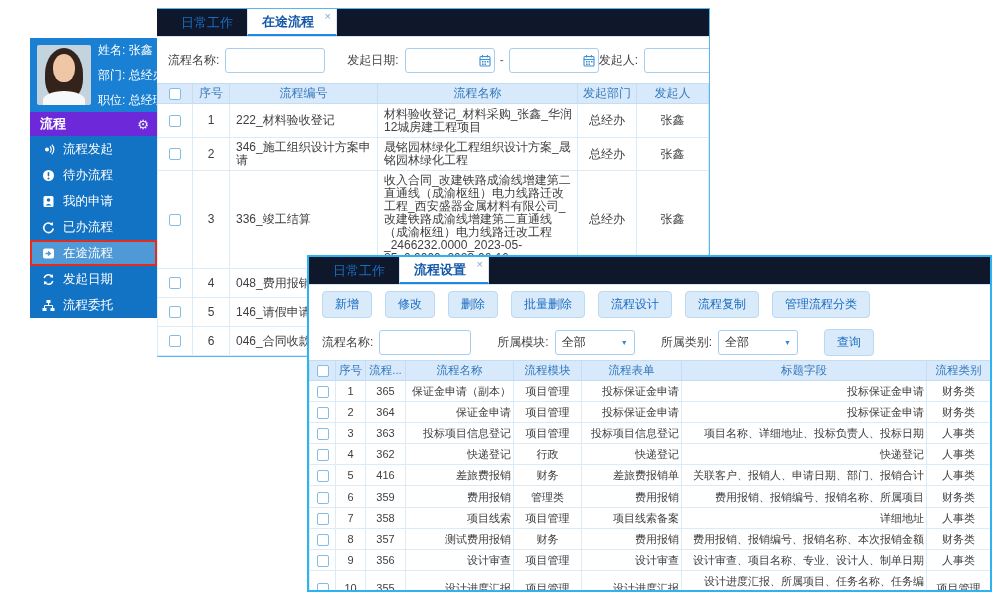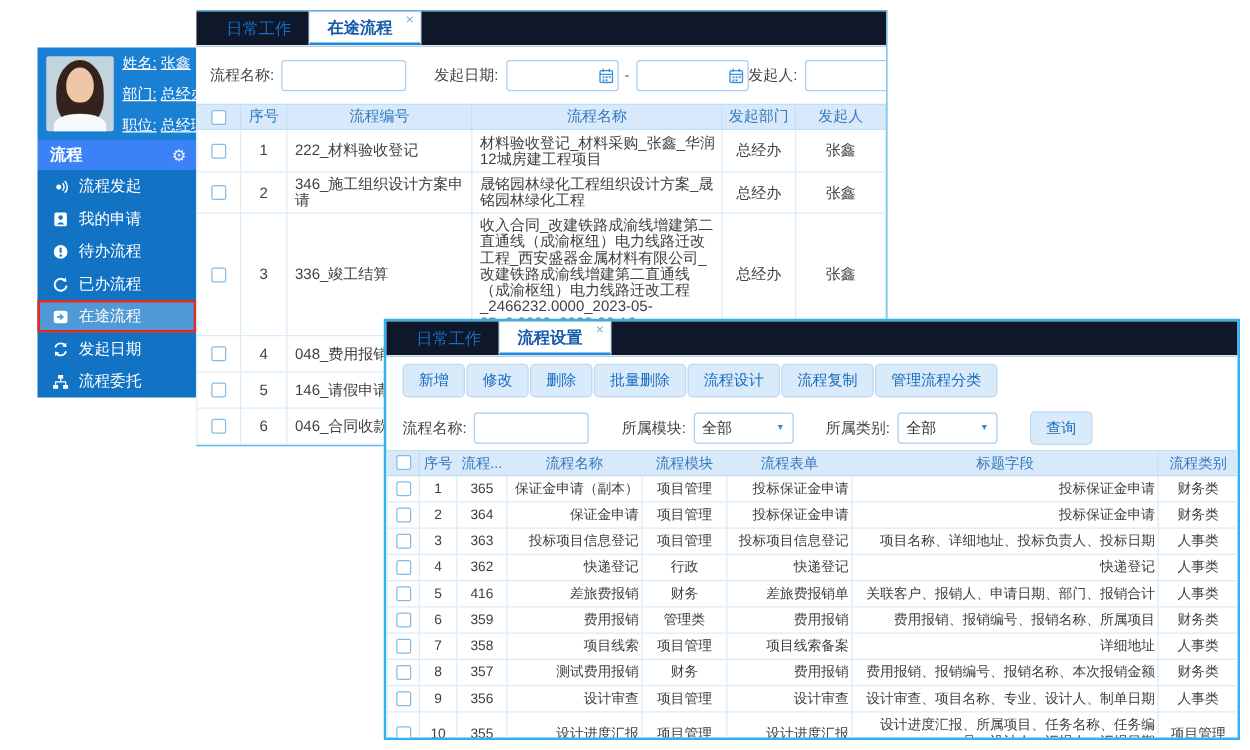--- a/index.html
+++ b/index.html
@@ -9,22 +9,22 @@
 
   
   .win1 { position:absolute; left:30px; top:8px; width:680px; display:flex; z-index:1; }
   .sidebar { width:127px; margin-top:30px; color:#fff; font-size:12px; }
   .profile { background:#1a80d4; display:flex; align-items:center; padding:7px 5px 7px 7px; height:74px; }
   .photo { position:relative; width:54px; height:60px; background:#c3d4de; border-radius:2px; overflow:hidden; flex:0 0 54px; }
   .photo .hair { position:absolute; left:8px; top:3px; width:38px; height:52px; background:#33231c; border-radius:50% 50% 40% 40%; }
   .photo .face { position:absolute; left:16px; top:9px; width:22px; height:28px; background:#efc7a6; border-radius:50% 50% 45% 45%; }
   .photo .shirt { position:absolute; left:6px; bottom:-4px; width:42px; height:18px; background:#f6f8f9; border-radius:50% 50% 0 0; }
   .pfields { margin-left:7px; display:flex; flex-direction:column; gap:8px; white-space:nowrap; }
-  .pfield span { font-size:12px;text-decoration:underline; }
-  .menu-head { background:#3b82f6; height:24px; display:flex; align-items:center; justify-content:space-between; padding:0 8px 0 10px; font-weight:bold; font-size:13px; }
+  .pfield span { font-size:12px; }
+  .menu-head { background:#6d28d9; height:24px; display:flex; align-items:center; justify-content:space-between; padding:0 8px 0 10px; font-weight:bold; font-size:13px; }
   .gear { font-size:13px; color:#eaf4fc; cursor:pointer; line-height:1; }
   .menu { list-style:none; background:#1272c4; }
   .menu li { height:26px; display:flex; align-items:center; padding-left:11px; gap:8px; font-size:12.5px; cursor:pointer; }
   .menu li.selected { background:#4e99d6; outline:2px solid #e52b1e; outline-offset:-2px; }
   .mi-icon { width:14px; height:14px; flex:0 0 14px; display:inline-flex; align-items:center; justify-content:center; }
 
   .content { flex:1; background:#fff; border:1px solid #54b7ee; border-left:none; display:flex; flex-direction:column; overflow:hidden; }
   .tabbar { height:28px; background:#0f172a; border-bottom:1px solid #d5e7f6; display:flex; align-items:stretch; padding-left:10px; flex:0 0 28px; }
   .tab { position:relative; display:flex; align-items:center; padding:0 14px; font-size:13px; color:#1a6cc0; cursor:pointer; }
   .tab.active { background:#fff; color:#1459aa; font-weight:bold; border-left:1px solid #d5e7f6; border-right:1px solid #d5e7f6; border-bottom:2px solid #1e87e0; padding-right:22px; }
@@ -47,21 +47,21 @@
   .t1 th { background:#d7e9fa; color:#3679bd; font-weight:normal; font-size:12px; height:20px; border:1px solid #c3ddf2; }
   .t1 td { border:1px solid #dcebf8; text-align:center; padding:3px 2px; line-height:13px; }
   .t1 td.left { text-align:left; padding-left:6px; }
   .t1 tr.r1 td { height:34px; } .t1 tr.r2 td { height:32px; } .t1 tr.r3 td { height:88px; }
   .t1 tr.sm td { height:29px; }
   .cb { display:inline-block; width:12px; height:12px; border:1px solid #85bce6; border-radius:2px; background:#fff; vertical-align:middle; cursor:pointer; }
 
   
   .win2 { position:absolute; left:307px; top:255px; width:685px; height:337px; background:#fff; border:2px solid #2db3f0; z-index:10; display:flex; flex-direction:column; overflow:hidden; }
   .win2 .tabbar { flex:0 0 28px; }
-  .toolbar { display:flex; align-items:center; gap:1px; padding:6px 0 6px 13px; flex:0 0 34px; }
+  .toolbar { display:flex; align-items:center; gap:13px; padding:6px 0 6px 13px; flex:0 0 34px; }
   .btn { background:#d9eafa; border:1px solid #bcd9f2; border-radius:4px; color:#1a6cc0; font-size:12px; padding:4px 12px; cursor:pointer; white-space:nowrap; }
   .filter2 { display:flex; align-items:center; padding-left:13px; height:36px; flex:0 0 36px; font-size:12px; color:#444; white-space:nowrap; }
   .filter2 label { margin-right:6px; }
   .inp.name2 { width:92px; margin-right:26px; }
   .select { position:relative; width:80px; height:25px; border:1px solid #a9cdec; border-radius:3px; background:#fff; display:flex; align-items:center; justify-content:space-between; padding:0 6px; cursor:pointer; margin-right:26px; }
   .select .val { font-size:12px; color:#333; }
   .select .caret { font-size:7px; color:#2f87d5; }
 
   .t2 { width:681px; font-size:11px; color:#404040; }
   .t2 th { background:#d7e9fa; color:#3679bd; font-weight:normal; font-size:11.5px; height:20px; border:1px solid #c3ddf2; overflow:hidden; white-space:nowrap; }
@@ -101,36 +101,36 @@
                 <circle cx="5" cy="6.5" r="2" fill="#fff"></circle>
                 <path d="M8 3.5 A4.2 4.2 0 0 1 8 9.5" stroke="#fff" stroke-width="1.2" fill="none"></path>
                 <path d="M9.8 1.8 A6.5 6.5 0 0 1 9.8 11.2" stroke="#fff" stroke-width="1.2" fill="none"></path>
               </svg>
             </span>
           <span>流程发起</span>
         </li>
         <li>
           <span class="mi-icon">
               <svg width="13" height="13" viewBox="0 0 13 13">
+                <circle cx="6.5" cy="6.5" r="5.5" fill="#fff"></circle>
+                <rect x="5.7" y="3" width="1.6" height="4.4" rx="0.8" fill="#1272c4"></rect>
+                <circle cx="6.5" cy="9.4" r="1" fill="#1272c4"></circle>
+              </svg>
+            </span>
+          <span>待办流程</span>
+        </li>
+        <li>
+          <span class="mi-icon">
+              <svg width="13" height="13" viewBox="0 0 13 13">
                 <rect x="1.5" y="1" width="10" height="11" rx="1.5" fill="#fff"></rect>
                 <circle cx="6.5" cy="5" r="1.8" fill="#1272c4"></circle>
                 <path d="M3.5 10.5 Q6.5 7 9.5 10.5 Z" fill="#1272c4"></path>
               </svg>
             </span>
           <span>我的申请</span>
-        </li>
-        <li>
-          <span class="mi-icon">
-              <svg width="13" height="13" viewBox="0 0 13 13">
-                <circle cx="6.5" cy="6.5" r="5.5" fill="#fff"></circle>
-                <rect x="5.7" y="3" width="1.6" height="4.4" rx="0.8" fill="#1272c4"></rect>
-                <circle cx="6.5" cy="9.4" r="1" fill="#1272c4"></circle>
-              </svg>
-            </span>
-          <span>待办流程</span>
         </li>
         <li>
           <span class="mi-icon">
               <svg width="13" height="13" viewBox="0 0 13 13">
                 <path d="M10.5 4 A4.8 4.8 0 1 0 11.3 7.5" stroke="#fff" stroke-width="1.6" fill="none"></path>
                 <path d="M10.8 1 L11 4.6 L7.6 3.6 Z" fill="#fff"></path>
               </svg>
             </span>
           <span>已办流程</span>
         </li>

